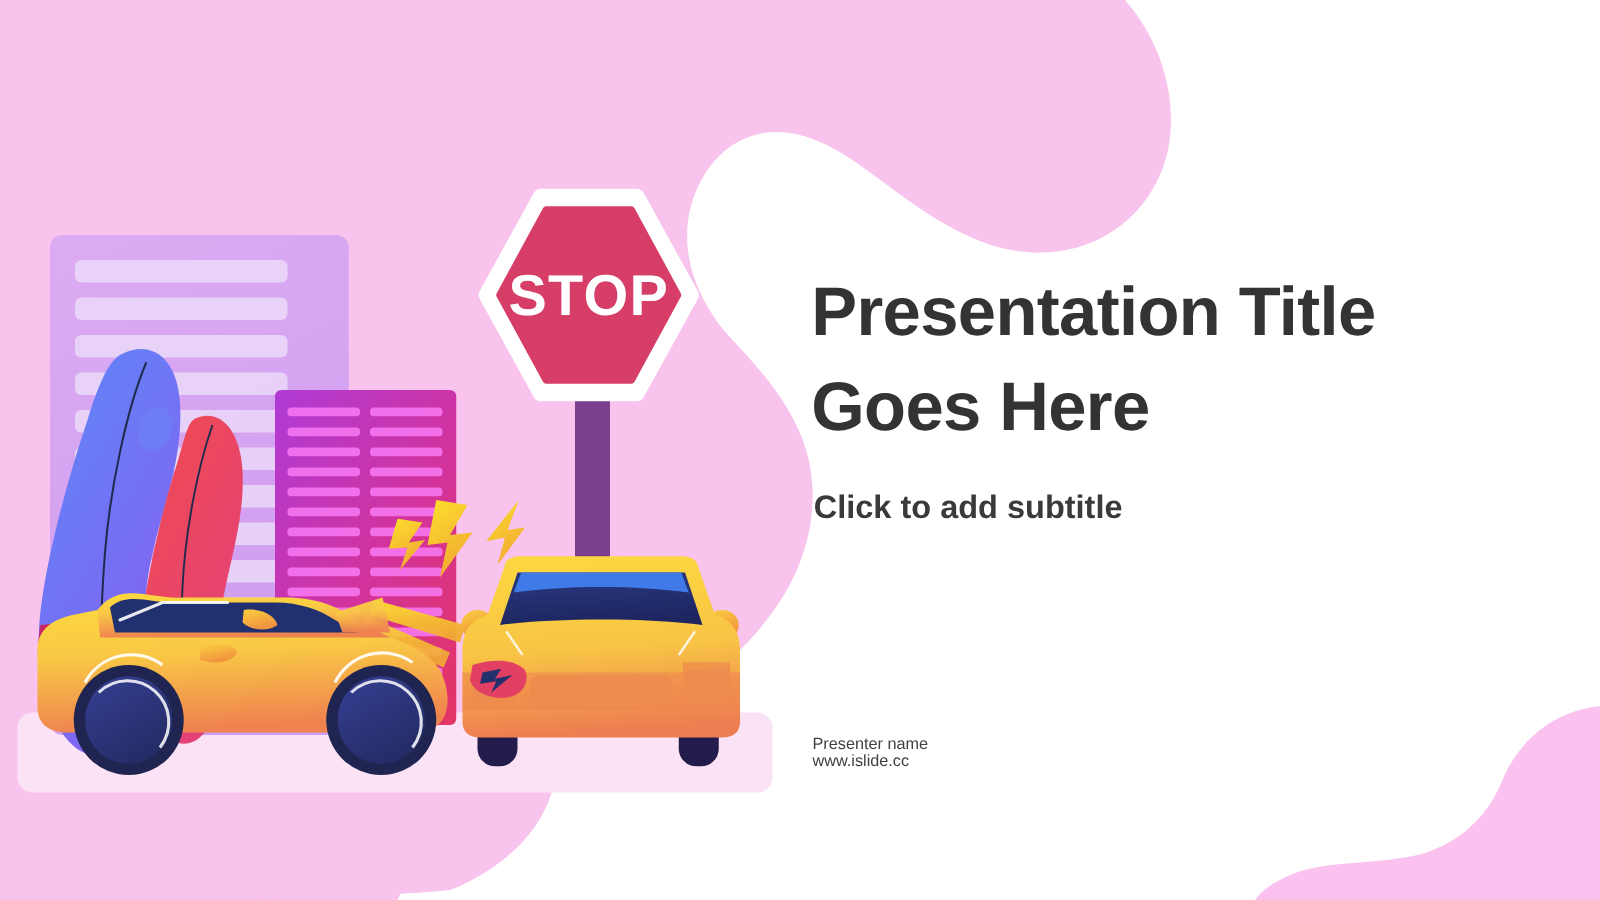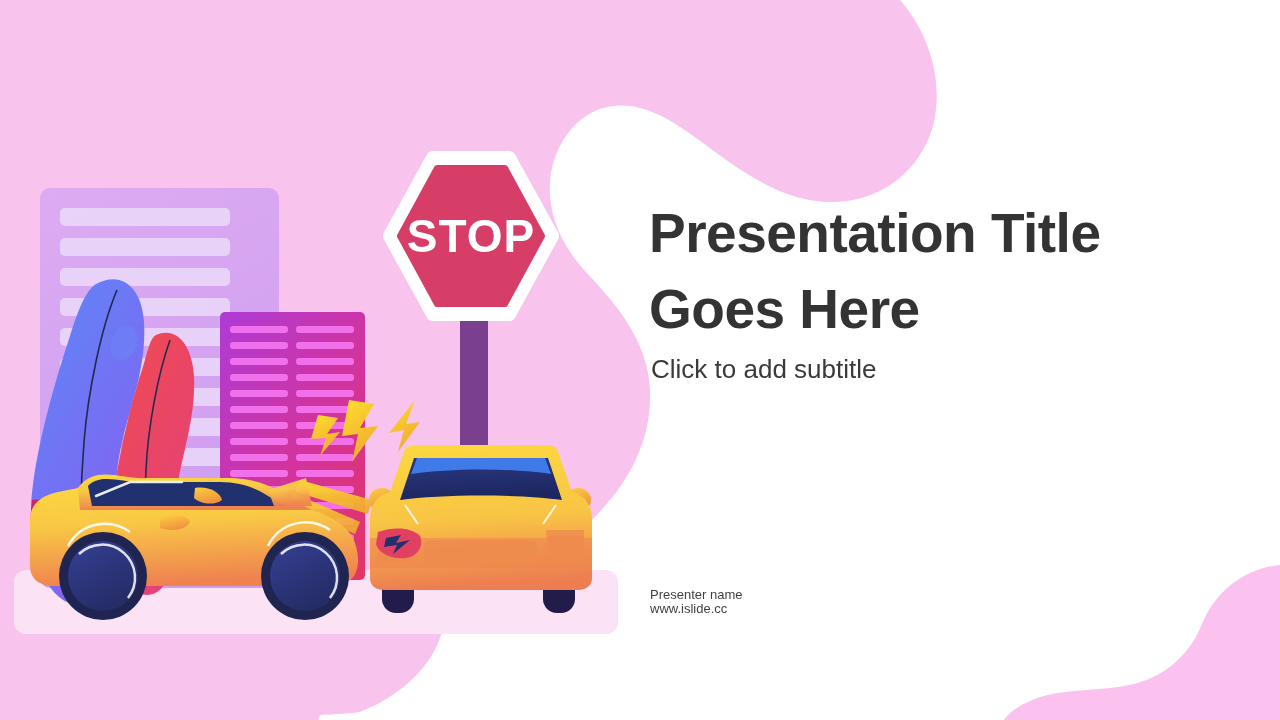--- a/index.html
+++ b/index.html
@@ -19,38 +19,38 @@
   #bg-svg, #art-svg {
     position: absolute;
     top: 0;
     left: 0;
     width: 1280px;
     height: 720px;
   }
   #text-block {
     position: absolute;
     left: 649px;
-    top: 196px;
+    top: 212px;
     width: 560px;
     z-index: 5;
   }
   #slide-title {
     font-size: 55px;
     font-weight: bold;
     line-height: 1.38;
     color: #333333;
     letter-spacing: -0.5px;
     margin: 0;
     white-space: pre-line;
   }
   #slide-subtitle {
     font-size: 26px;
-    font-weight: normal;
+    font-weight: bold;
     color: #3a3a3a;
-    margin: 6px 0 0 2px;
+    margin: 26px 0 0 2px;
     line-height: 1.2;
   }
   #footer-block {
     position: absolute;
     left: 650px;
     top: 588px;
     z-index: 5;
   }
   .footer-line {
     font-size: 13px;

